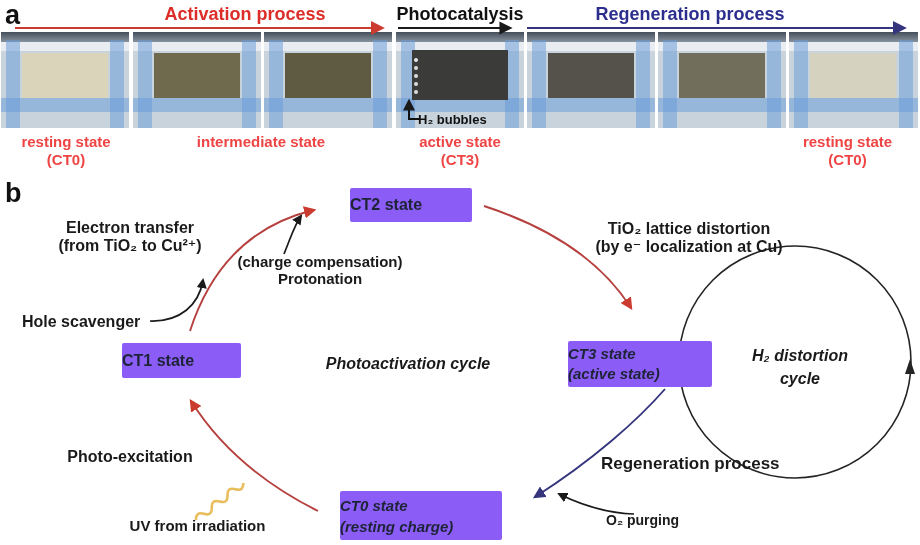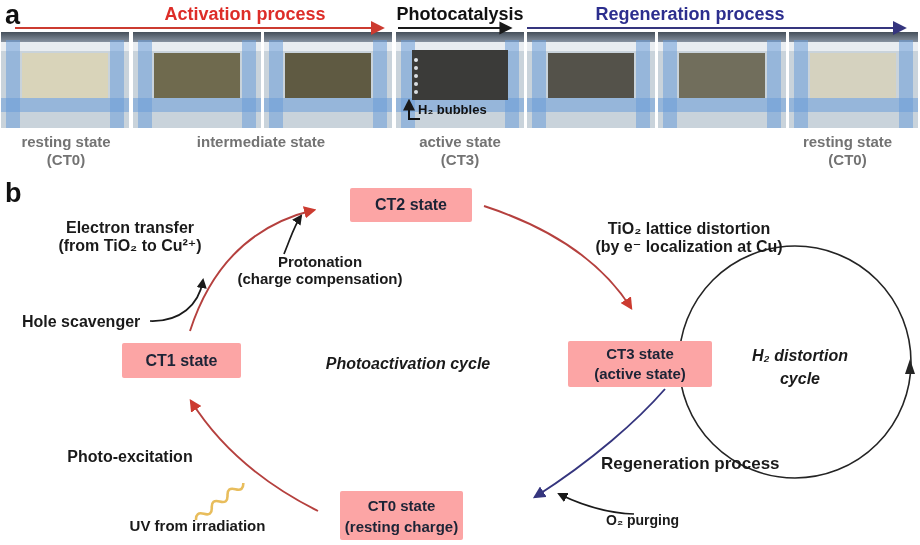--- a/index.html
+++ b/index.html
@@ -16,27 +16,27 @@
   .tape{position:absolute;background:rgba(104,156,216,0.52);}
   .tv{top:8px;bottom:0;width:14px;}
   .tl{left:5px;} .tr{right:5px;}
   .th{left:0;right:0;top:66px;height:14px;}
   .sample{position:absolute;left:21px;width:86px;top:21px;height:45px;}
   .bubbles{position:absolute;left:18px;top:26px;width:4px;height:4px;border-radius:50%;
            background:rgba(235,240,245,.95);
            box-shadow:0 8px rgba(235,240,245,.9),0 16px rgba(235,240,245,.9),
                       0 24px rgba(235,240,245,.9),0 32px rgba(235,240,245,.9);}
   .h2-ann{font-size:13px;font-weight:bold;color:#111;z-index:7;white-space:nowrap;}
-  .caption{font-size:15px;font-weight:bold;text-align:center;line-height:18px;color:#737373;z-index:5;}
+  .caption{font-size:15px;font-weight:bold;text-align:center;line-height:18px;color:#ef4444;z-index:5;}
   
   .blab{font-weight:bold;text-align:center;line-height:18px;z-index:5;white-space:nowrap;}
   .f16{font-size:16px;} .f15{font-size:15px;line-height:17px;} .f20{font-size:16px;line-height:23px;font-style:italic;}
   .f17{font-size:17px;} .f14{font-size:14px;}
-  .stbox{background:#fca5a5;color:#1c2436;font-weight:bold;text-align:center;z-index:6;border-radius:2px;}
-  .stbox .l1{display:block;}
+  .stbox{background:#8b5cf6;color:#1c2436;font-weight:bold;z-index:6;border-radius:2px;}
+  .stbox .l1{display:block;font-style:italic;}
   svg.overlay{position:absolute;left:0;top:0;z-index:4;pointer-events:none;}
 </style>
 </head>
 <body>
 
 <div class="abs panel-label" style="left:5px;top:0px">a</div>
 
 <div class="abs proc" style="left:100px;top:4px;width:290px;color:#dd2d28">Activation process</div>
 <div class="abs proc" style="left:396px;top:4px;width:128px;color:#111">Photocatalysis</div>
 <div class="abs proc" style="left:560px;top:4px;width:260px;color:#2c2e8e">Regeneration process</div>
@@ -92,21 +92,21 @@
 </div>
 <div class="photo" style="left:789px;width:129px">
   <div class="ph-top"></div>
     <div class="ph-white"></div>
   <div class="tape tv tl"></div>
     <div class="tape tv tr"></div>
     <div class="tape th"></div>
   <div class="sample" style="background: rgb(213, 210, 191);"></div>
 </div>
 
-<div class="abs h2-ann" style="left:418px;top:102px">H₂ bubbles</div>
+<div class="abs h2-ann" style="left:418px;top:112px">H₂ bubbles</div>
 
 <div class="abs caption" style="left:0;top:133px;width:132px">
   <span class="l1" style="display:block">resting state</span>
   <span class="l2" style="display:block">(CT0)</span>
 </div>
 <div class="abs caption" style="left:130px;top:133px;width:262px">
   <span style="display:block">intermediate state</span>
 </div>
 <div class="abs caption" style="left:396px;top:133px;width:128px">
   <span style="display:block">active state</span>
@@ -117,22 +117,22 @@
   <span style="display:block">(CT0)</span>
 </div>
 
 <div class="abs panel-label" style="left:5px;top:178px">b</div>
 
 <div class="abs blab f16" style="left:30px;top:219px;width:200px">
   <span style="display:block">Electron transfer</span>
   <span style="display:block">(from TiO₂ to Cu²⁺)</span>
 </div>
 <div class="abs blab f15" style="left:215px;top:253px;width:210px">
+  <span style="display:block">(charge compensation)</span>
   <span style="display:block">Protonation</span>
-  <span style="display:block">(charge compensation)</span>
 </div>
 <div class="abs blab f16" style="left:22px;top:313px">Hole scavenger</div>
 <div class="abs blab f16" style="left:564px;top:220px;width:250px">
   <span style="display:block">TiO₂ lattice distortion</span>
   <span style="display:block">(by e⁻ localization at Cu)</span>
 </div>
 <div class="abs blab f20" style="left:258px;top:352px;width:300px">Photoactivation cycle</div>
 <div class="abs blab f20" style="left:712px;top:344px;width:176px">
   <span style="display:block">H₂ distortion</span>
   <span style="display:block">cycle</span>
@@ -147,21 +147,21 @@
 <div class="abs stbox" style="left:350px;top:188px;width:122px;height:34px;line-height:34px;font-size:16px">
   <span>CT2 state</span>
 </div>
 <div class="abs stbox" style="left:122px;top:343px;width:119px;height:35px;line-height:35px;font-size:16px">
   <span>CT1 state</span>
 </div>
 <div class="abs stbox" style="left:568px;top:341px;width:144px;height:46px;font-size:15px;line-height:20px;padding-top:3px;box-sizing:border-box">
   <span class="l1">CT3 state</span>
   <span class="l1">(active state)</span>
 </div>
-<div class="abs stbox" style="left:340px;top:491px;width:123px;height:49px;font-size:15px;line-height:21px;padding-top:4px;box-sizing:border-box">
+<div class="abs stbox" style="left:340px;top:491px;width:162px;height:49px;font-size:15px;line-height:21px;padding-top:4px;box-sizing:border-box">
   <span class="l1">CT0 state</span>
   <span class="l1">(resting charge)</span>
 </div>
 
 <svg class="overlay" width="920" height="545" viewBox="0 0 920 545">
   <defs>
     <marker id="ah-red" viewBox="0 0 10 10" refX="8" refY="5" markerWidth="6.5" markerHeight="6.5" orient="auto">
       <path d="M0,0 L10,5 L0,10 z" fill="#cc3b30"></path>
     </marker>
     <marker id="ah-black" viewBox="0 0 10 10" refX="8" refY="5" markerWidth="6" markerHeight="6" orient="auto">

